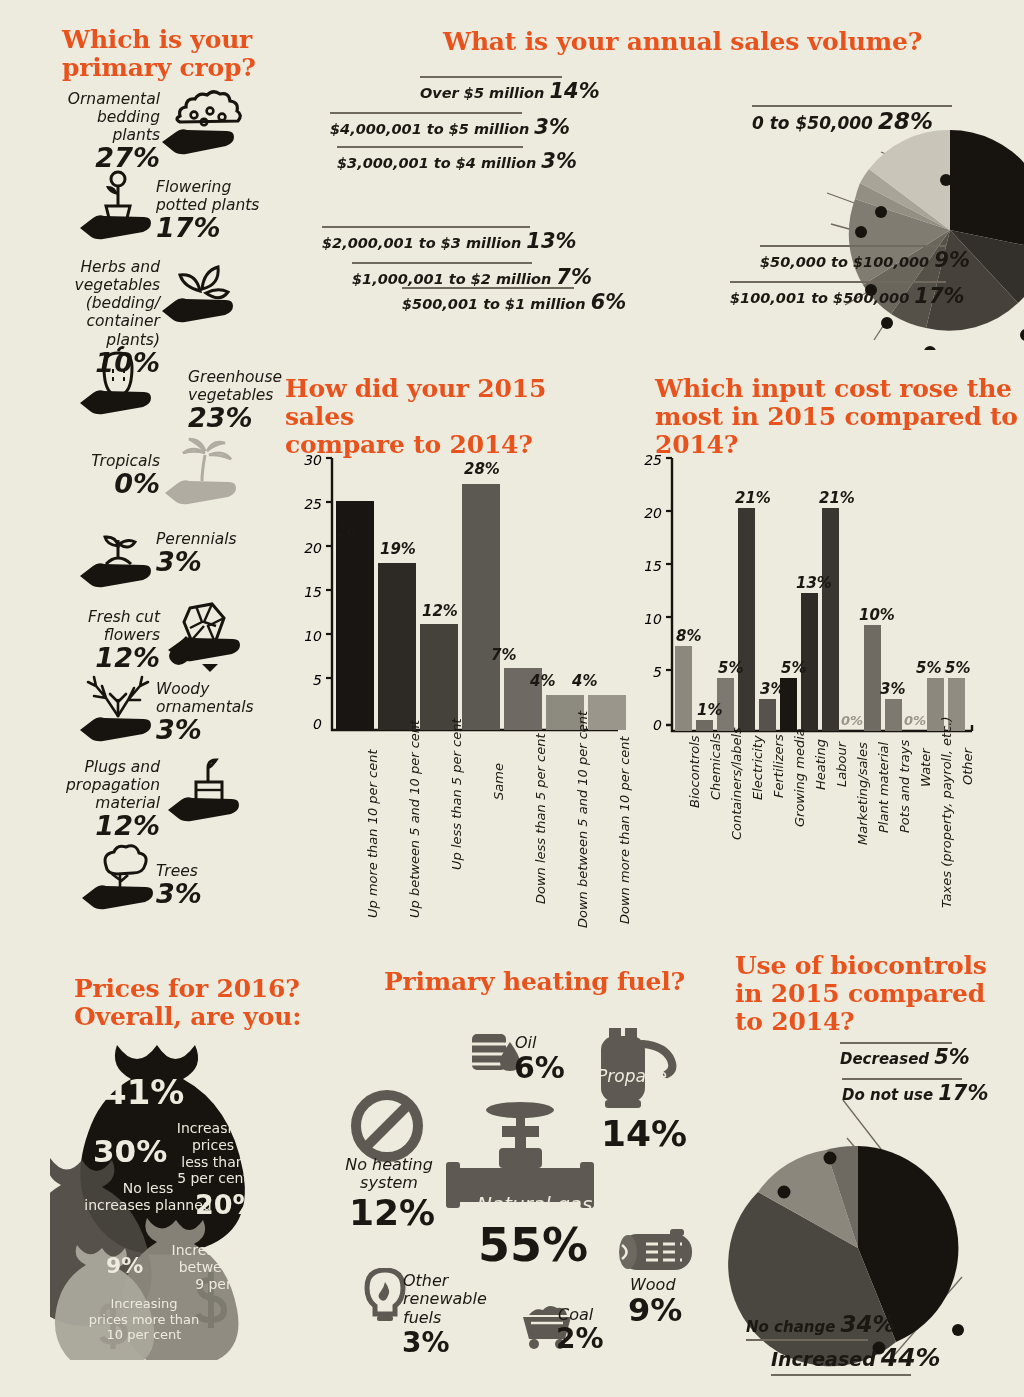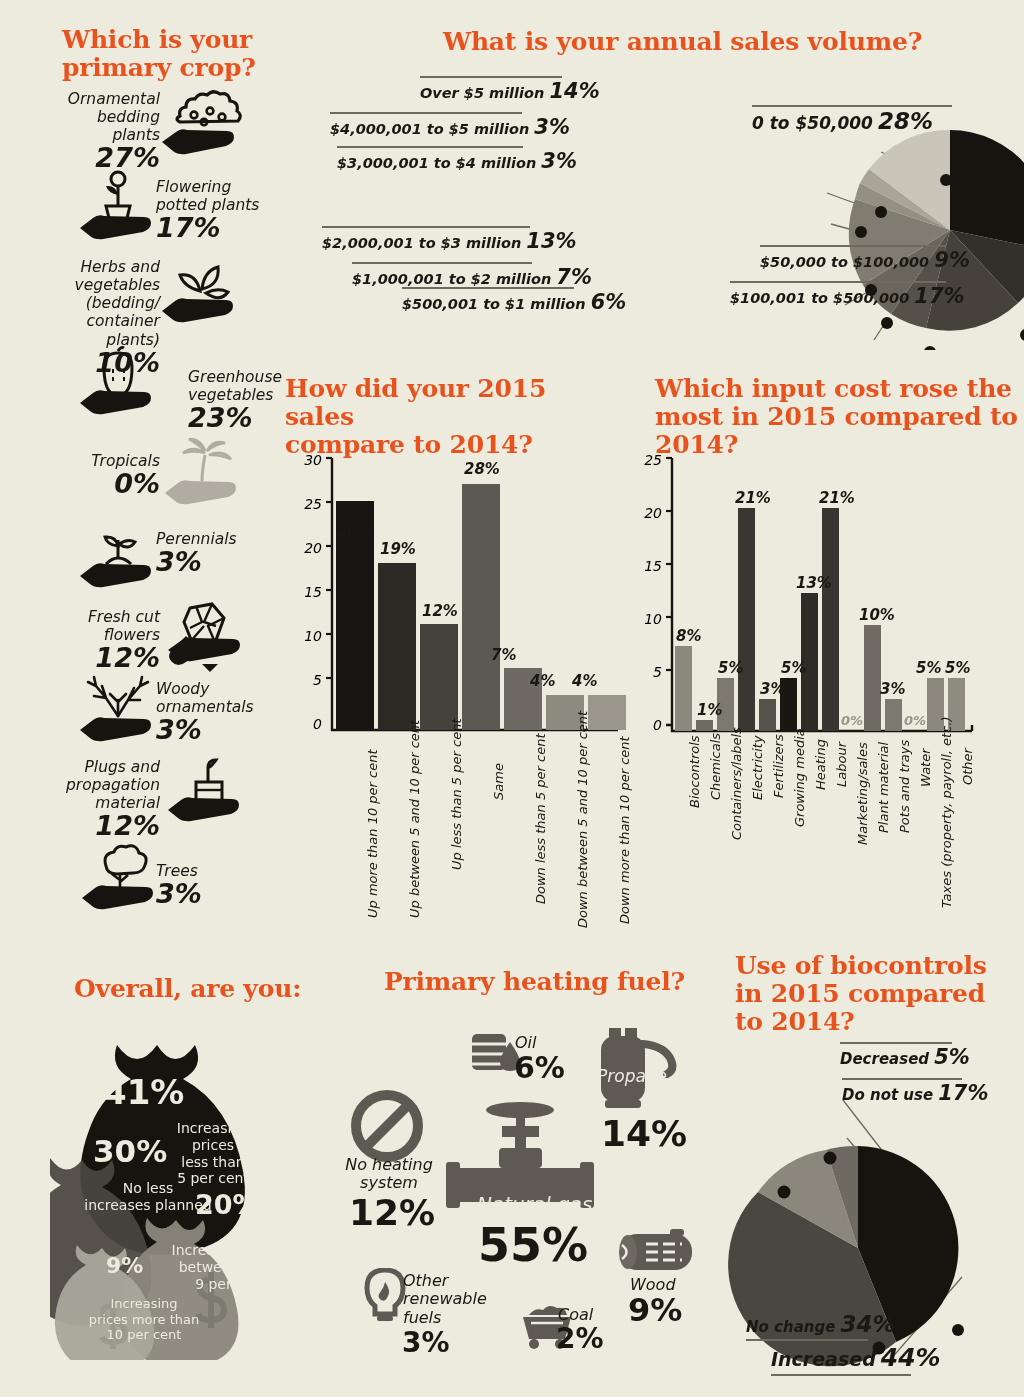--- a/index.html
+++ b/index.html
@@ -430,20 +430,21 @@
     <div class="xlab" style="left:834px;top:787px;">Labour</div>
     <div class="xlab" style="left:855px;top:845px;">Marketing/sales</div>
     <div class="xlab" style="left:876px;top:833px;">Plant material</div>
     <div class="xlab" style="left:897px;top:833px;">Pots and trays</div>
     <div class="xlab" style="left:918px;top:787px;">Water</div>
     <div class="xlab" style="left:939px;top:908px;">Taxes (property, payroll, etc.)</div>
     <div class="xlab" style="left:960px;top:785px;">Other</div>
   </div>
 
   <div class="abs qtitle" style="left:74px;top:975px;width:260px;">
+    <div>Prices for 2016?</div>
     <div>Overall, are you:</div>
   </div>
 
   <svg class="abs" style="left:50px;top:1040px;" width="290" height="320">
 
     <g>
       <path d="M107 5 q18 28 38 0 q10 22 -12 34 q48 26 60 92 q12 66 -52 80 q-64 14 -94 -26 q-30 -40 -6 -100 q12 -30 40 -46 q-22 -12 -14 -34 q20 28 40 0z" fill="#17140f"></path>
     </g>
 
     <g>

